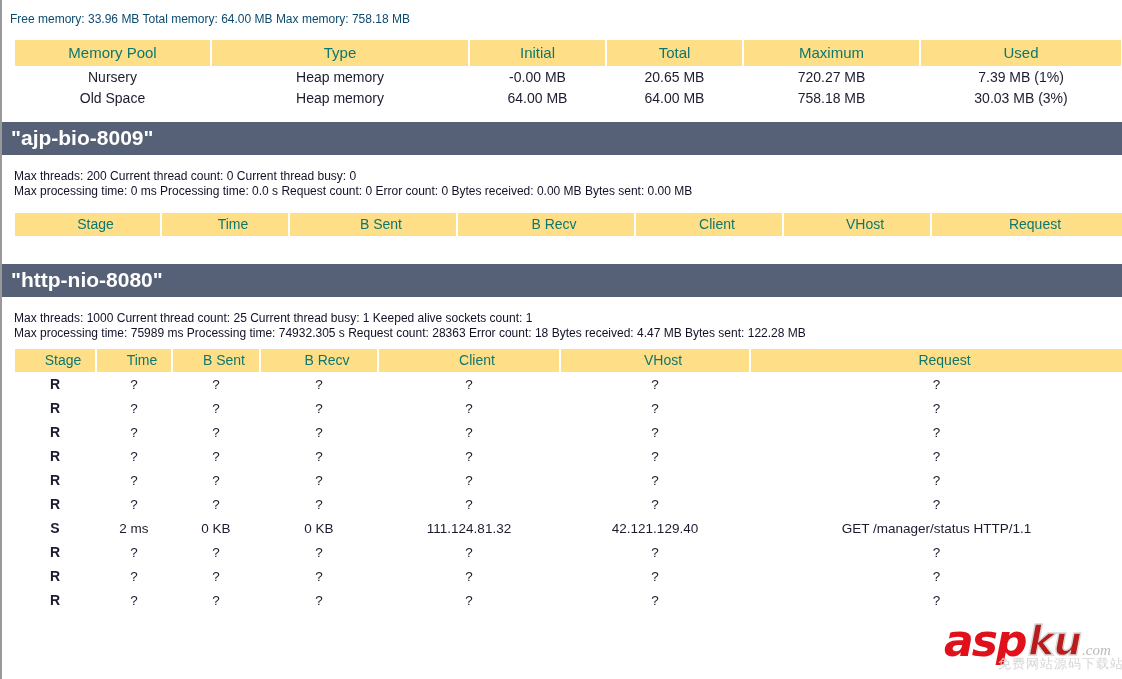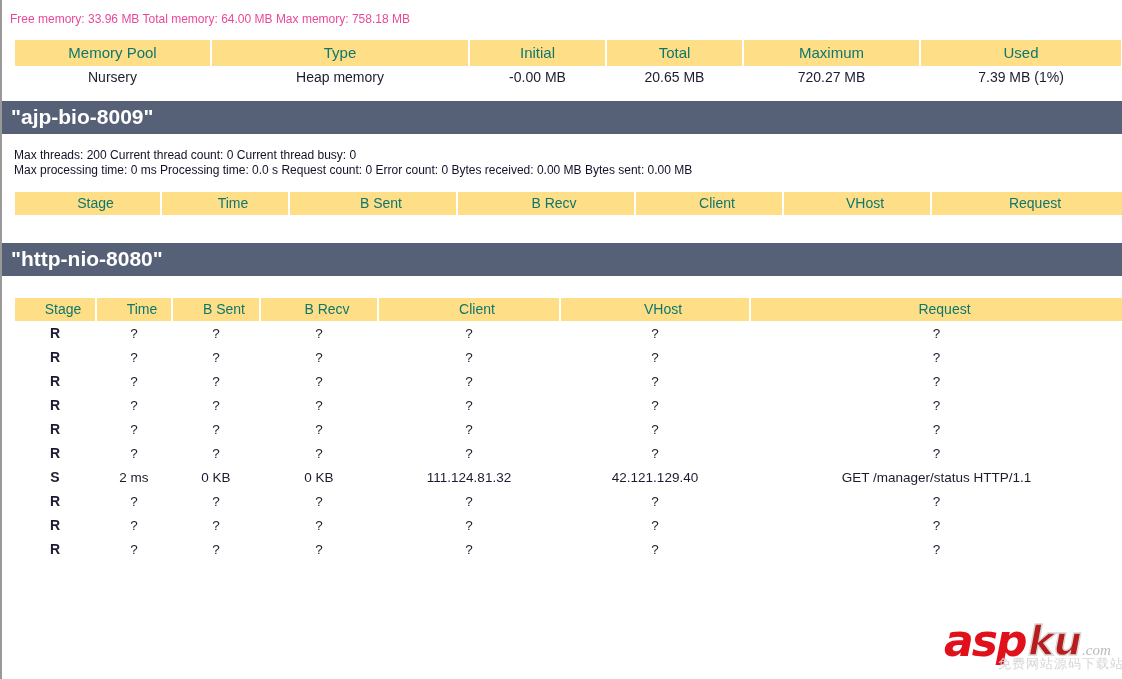--- a/index.html
+++ b/index.html
@@ -19,21 +19,21 @@
   }
 
   .page {
     position: relative;
     width: 1120px;
     height: 679px;
   }
 
   .memline {
     font-size: 12px;
-    color: #ec4899;
+    color: #0c4a6e;
     padding: 12px 0 0 8px;
     line-height: 14px;
     white-space: nowrap;
   }
 
   
   table.tc {
     border-collapse: separate;
     border-spacing: 2px 0;
     width: 1096px;
@@ -190,20 +190,28 @@
     </thead>
     <tbody>
       <tr>
         <td>Nursery</td>
         <td>Heap memory</td>
         <td>-0.00 MB</td>
         <td>20.65 MB</td>
         <td>720.27 MB</td>
         <td>7.39 MB (1%)</td>
       </tr>
+      <tr>
+        <td>Old Space</td>
+        <td>Heap memory</td>
+        <td>64.00 MB</td>
+        <td>64.00 MB</td>
+        <td>758.18 MB</td>
+        <td>30.03 MB (3%)</td>
+      </tr>
     </tbody>
   </table>
 
   <div class="spacer-sm"></div>
 
   <div class="connector-bar">"ajp-bio-8009"</div>
 
   <div class="spacer-sm"></div>
 
   <div class="connector-stats">Max threads: 200 Current thread count: 0 Current thread busy: 0</div>
@@ -237,20 +245,22 @@
 
   <div class="spacer-sm"></div>
 
 
   <div class="spacer-sm"></div>
 
   <div class="connector-bar">"http-nio-8080"</div>
 
   <div class="spacer-sm"></div>
 
+  <div class="connector-stats">Max threads: 1000 Current thread count: 25 Current thread busy: 1 Keeped alive sockets count: 1</div>
+  <div class="connector-stats">Max processing time: 75989 ms Processing time: 74932.305 s Request count: 28363 Error count: 18 Bytes received: 4.47 MB Bytes sent: 122.28 MB</div>
 
   <div class="spacer-xs"></div>
 
   <table class="tc reqtable">
     <colgroup>
       <col style="width:80px">
         <col style="width:74px">
         <col style="width:86px">
       <col style="width:116px">
         <col style="width:180px">

